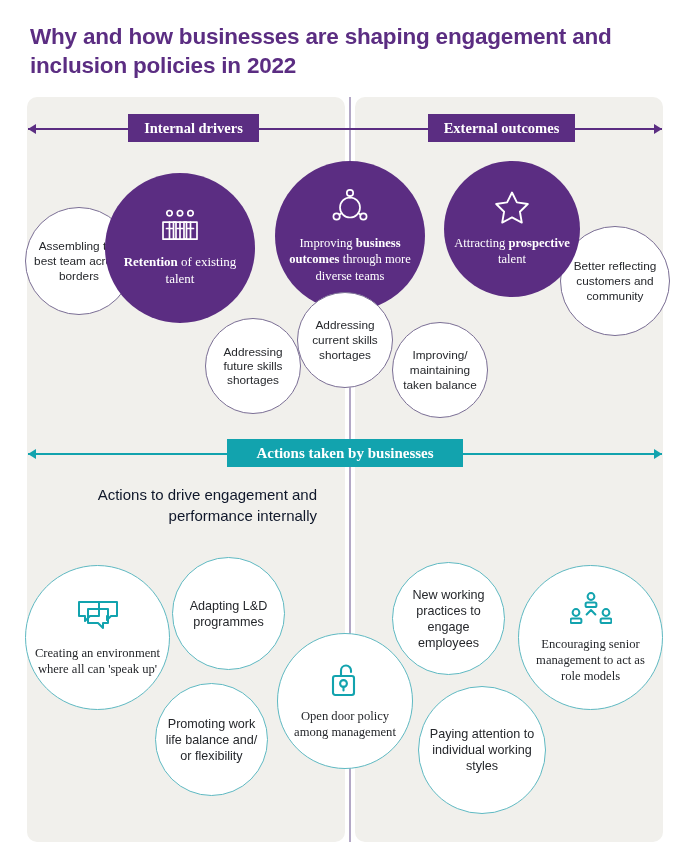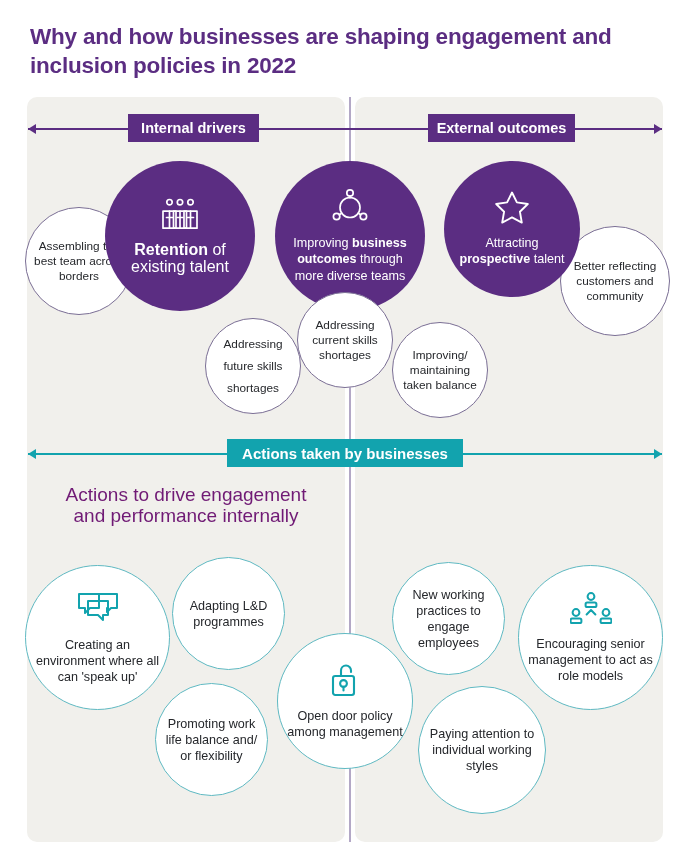--- a/index.html
+++ b/index.html
@@ -58,22 +58,22 @@
     left:428px;top:114px;width:147px;height:28px;
     background:#5B2D82;font-size:14.5px;
   }
   #banner-actions{
     left:227px;top:439px;width:236px;height:28px;
     background:#12A3AE;font-size:15px;
   }
 
   
   .subhead{
-    position:absolute;text-align:center;color:#701a75;
-    font-size:19px;line-height:21px;
+    position:absolute;text-align:right;color:#0f172a;
+    font-size:15px;line-height:21px;
   }
   #sub-left{left:55px;top:484px;width:262px;}
   #sub-right{left:375px;top:484px;width:268px;}
 
   
   .bubble{
     position:absolute;border-radius:50%;
     display:flex;flex-direction:column;align-items:center;justify-content:center;
     box-sizing:border-box;text-align:center;
   }
@@ -85,21 +85,21 @@
     background:#ffffff;border:1px solid #7A6E94;color:#25272B;
   }
   .bubble.outline-teal{
     background:#ffffff;border:1px solid #5FB9C2;color:#25272B;
   }
   .bubble b{font-weight:700;}
 
   .ic{display:block;margin-bottom:6px;}
 
   
-  .z1{z-index:1;} .z2{z-index:2;} .z3{z-index:3;} .z4{z-index:4;}
+  .z1{z-index:1;} .z2{z-index:2;} .z3{z-index:3;font-family:Liberation Serif, serif;} .z4{z-index:4;}
 </style>
 </head>
 <body>
 
 <div id="stage">
 
   <div class="title">Why and how businesses are shaping engagement and inclusion policies in 2022</div>
 
   <div class="panel" id="panel-left"></div>
   <div class="panel" id="panel-right"></div>
@@ -111,37 +111,37 @@
     <div class="arrowhead right"></div>
   </div>
 
   <div class="banner z3" id="banner-internal">Internal drivers</div>
   <div class="banner z3" id="banner-external">External outcomes</div>
 
   <div class="bubble outline-purple z1" style="left:25px;top:207px;width:108px;height:108px;font-size:11.8px;line-height:15px;">
     <span class="label">Assembling the best team across borders</span>
   </div>
 
-  <div class="bubble solid z3" style="left:105px;top:161px;width:150px;height:150px;font-size:16px;line-height:17px;">
+  <div class="bubble solid z3" style="left:105px;top:173px;width:150px;height:150px;font-size:13px;line-height:17px;">
     <span class="ic">
       <svg width="38" height="34" viewBox="0 0 38 34" fill="none" stroke="#ffffff" stroke-width="1.7" stroke-linecap="round" stroke-linejoin="round">
         <circle cx="8.5" cy="4.2" r="2.7"></circle>
           <circle cx="19" cy="4.2" r="2.7"></circle>
           <circle cx="29.5" cy="4.2" r="2.7"></circle>
         <path d="M2 13.2h13v17H2z"></path>
         <path d="M12.5 13.2h13v17h-13z"></path>
         <path d="M23 13.2h13v17H23z"></path>
         <path d="M8.5 13.2v17M19 13.2v17M29.5 13.2v17"></path>
         <path d="M5.5 19.5h6M16 19.5h6M26.5 19.5h6"></path>
       </svg>
     </span>
     <span class="label"><b>Retention</b><span> of existing talent</span></span>
   </div>
 
-  <div class="bubble outline-purple z2" style="left:205px;top:318px;width:96px;height:96px;font-size:11.8px;line-height:22px;">
+  <div class="bubble outline-purple z2" style="left:205px;top:318px;width:96px;height:96px;font-size:11.8px;line-height:14px;">
     <span class="label">Addressing future skills shortages</span>
   </div>
 
   <div class="bubble solid z3" style="left:275px;top:161px;width:150px;height:150px;font-size:12.6px;line-height:16.5px;">
     <span class="ic">
       <svg width="36" height="36" viewBox="0 0 36 36" fill="none" stroke="#ffffff" stroke-width="1.7" stroke-linecap="round" stroke-linejoin="round">
         <circle cx="18" cy="19.5" r="10"></circle>
         <circle cx="18" cy="5" r="3.2" fill="#5B2D82"></circle>
         <circle cx="4.6" cy="28.5" r="3.2" fill="#5B2D82"></circle>
         <circle cx="31.4" cy="28.5" r="3.2" fill="#5B2D82"></circle>

